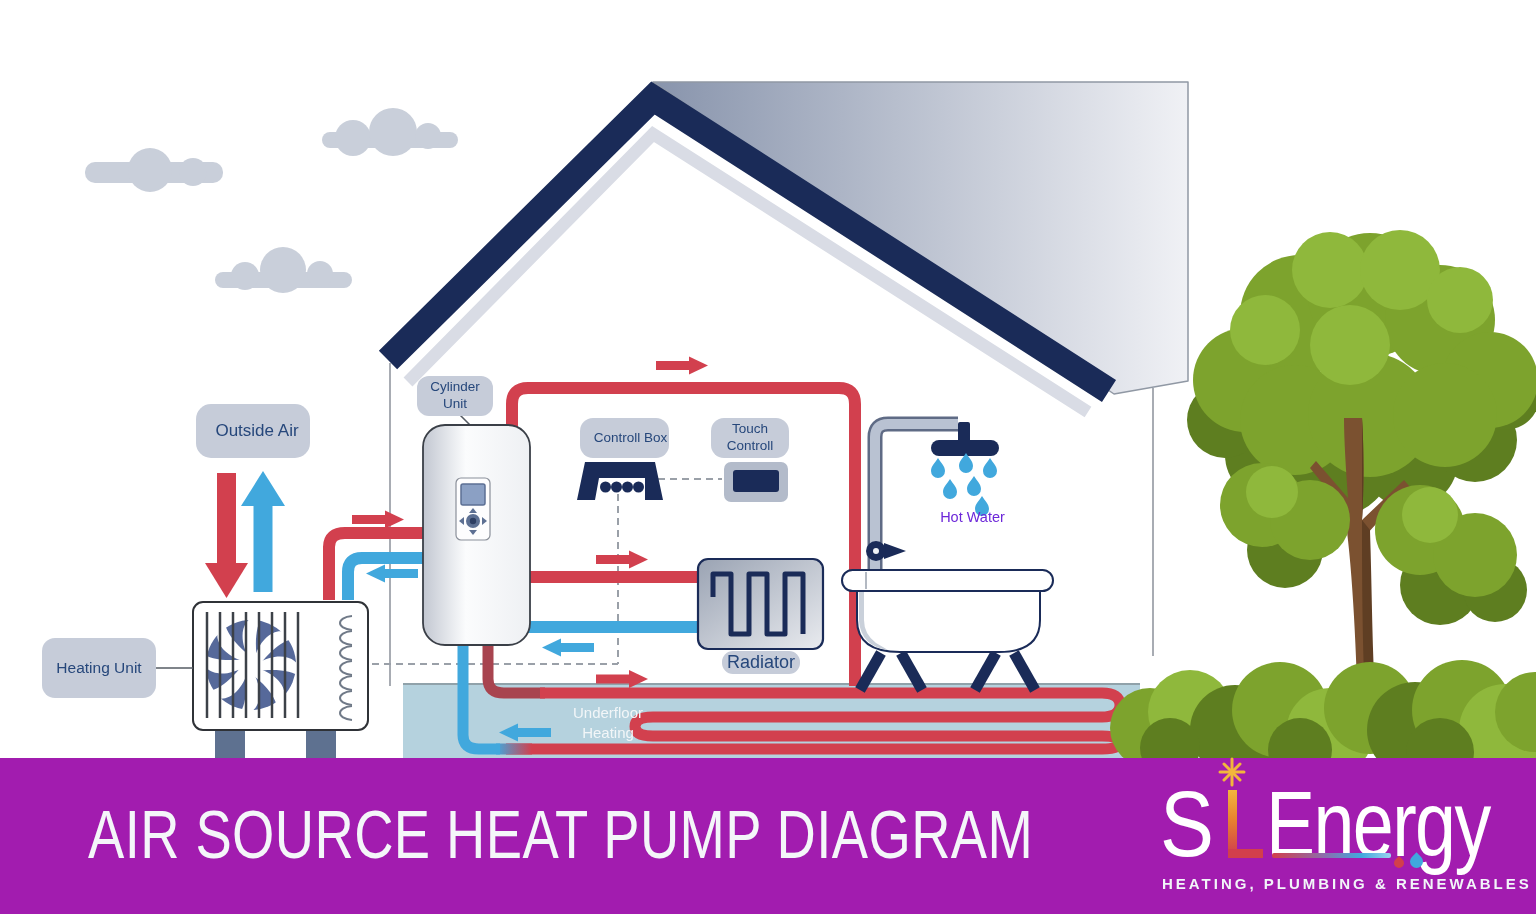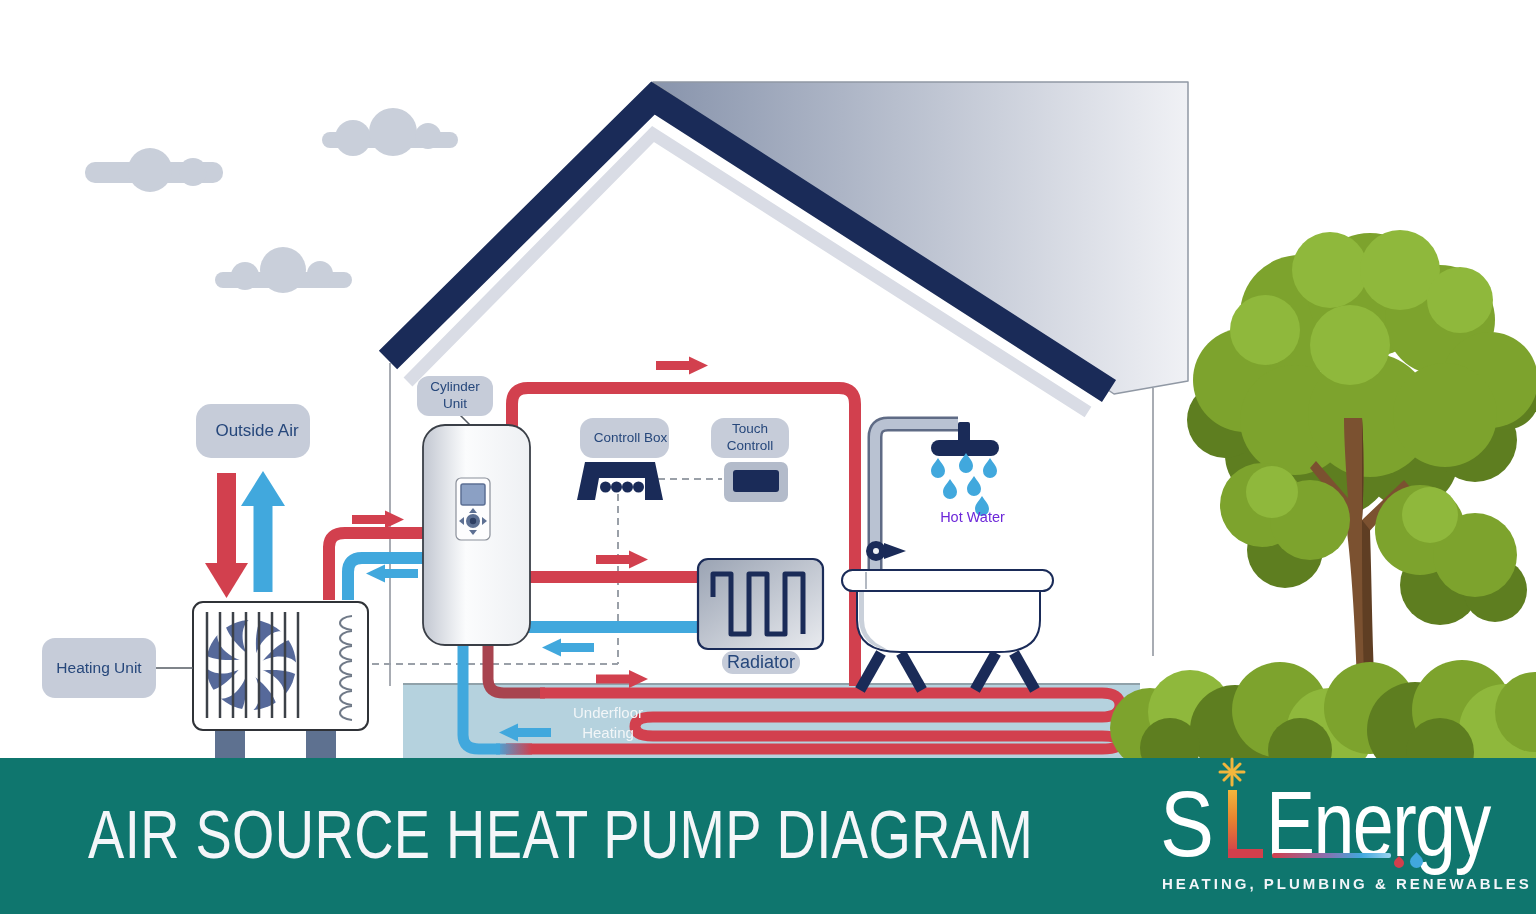--- a/index.html
+++ b/index.html
@@ -15,21 +15,21 @@
   .tag-outdoor-unit{left:42px;top:638px;width:114px;height:60px;font-size:15.5px;padding:0 14px;box-sizing:border-box;}
   .tag-cylinder-unit{left:417px;top:376px;width:76px;height:40px;font-size:13.5px;border-radius:12px;}
   .tag-control-box{left:580px;top:418px;width:77px;height:40px;font-size:13.5px;padding-left:12px;}
   .tag-touch-control{left:711px;top:418px;width:78px;height:40px;font-size:13.5px;padding:0 6px;box-sizing:border-box;}
   .tag-radiator{left:722px;top:651px;width:78px;height:23px;font-size:18px;border-radius:11px;}
   .plain-label{position:absolute;display:flex;align-items:center;justify-content:center;text-align:center;line-height:1.3;}
   .lbl-hot-water{left:925px;top:508px;width:95px;color:#6d28d9;font-size:14.5px;}
   .lbl-underfloor{left:527px;top:703px;width:118px;color:#f2f6f8;font-size:15px;margin-left:22px;}
 
   
-  .banner{position:absolute;left:0;top:758px;width:1536px;height:156px;background:#0f766e;}
+  .banner{position:absolute;left:0;top:758px;width:1536px;height:156px;background:#a21caf;}
   .banner-title{position:absolute;left:88px;top:50%;color:#f4f6f9;font-size:68px;white-space:nowrap;
                 font-weight:400;transform:translateY(-52%) scaleX(0.8);transform-origin:left center;letter-spacing:0.5px;}
   .logo{position:absolute;left:1160px;top:0;width:376px;height:156px;color:#fff;}
   .logo-s{position:absolute;left:0;top:20px;font-size:92px;line-height:1;font-weight:300;
           transform:scaleX(.88);transform-origin:left top;}
   .logo-energy{position:absolute;left:106px;top:20px;font-size:92px;line-height:1;font-weight:300;
           letter-spacing:-2px;transform:scaleX(.8);transform-origin:left top;}
   .logo-lbar-v{position:absolute;left:68px;top:32px;width:9px;height:64px;
           background:linear-gradient(#f2b63c,#e8842f 45%,#d23f4c);}
   .logo-lbar-h{position:absolute;left:68px;top:91px;width:35px;height:8.5px;background:#d23f4c;}

